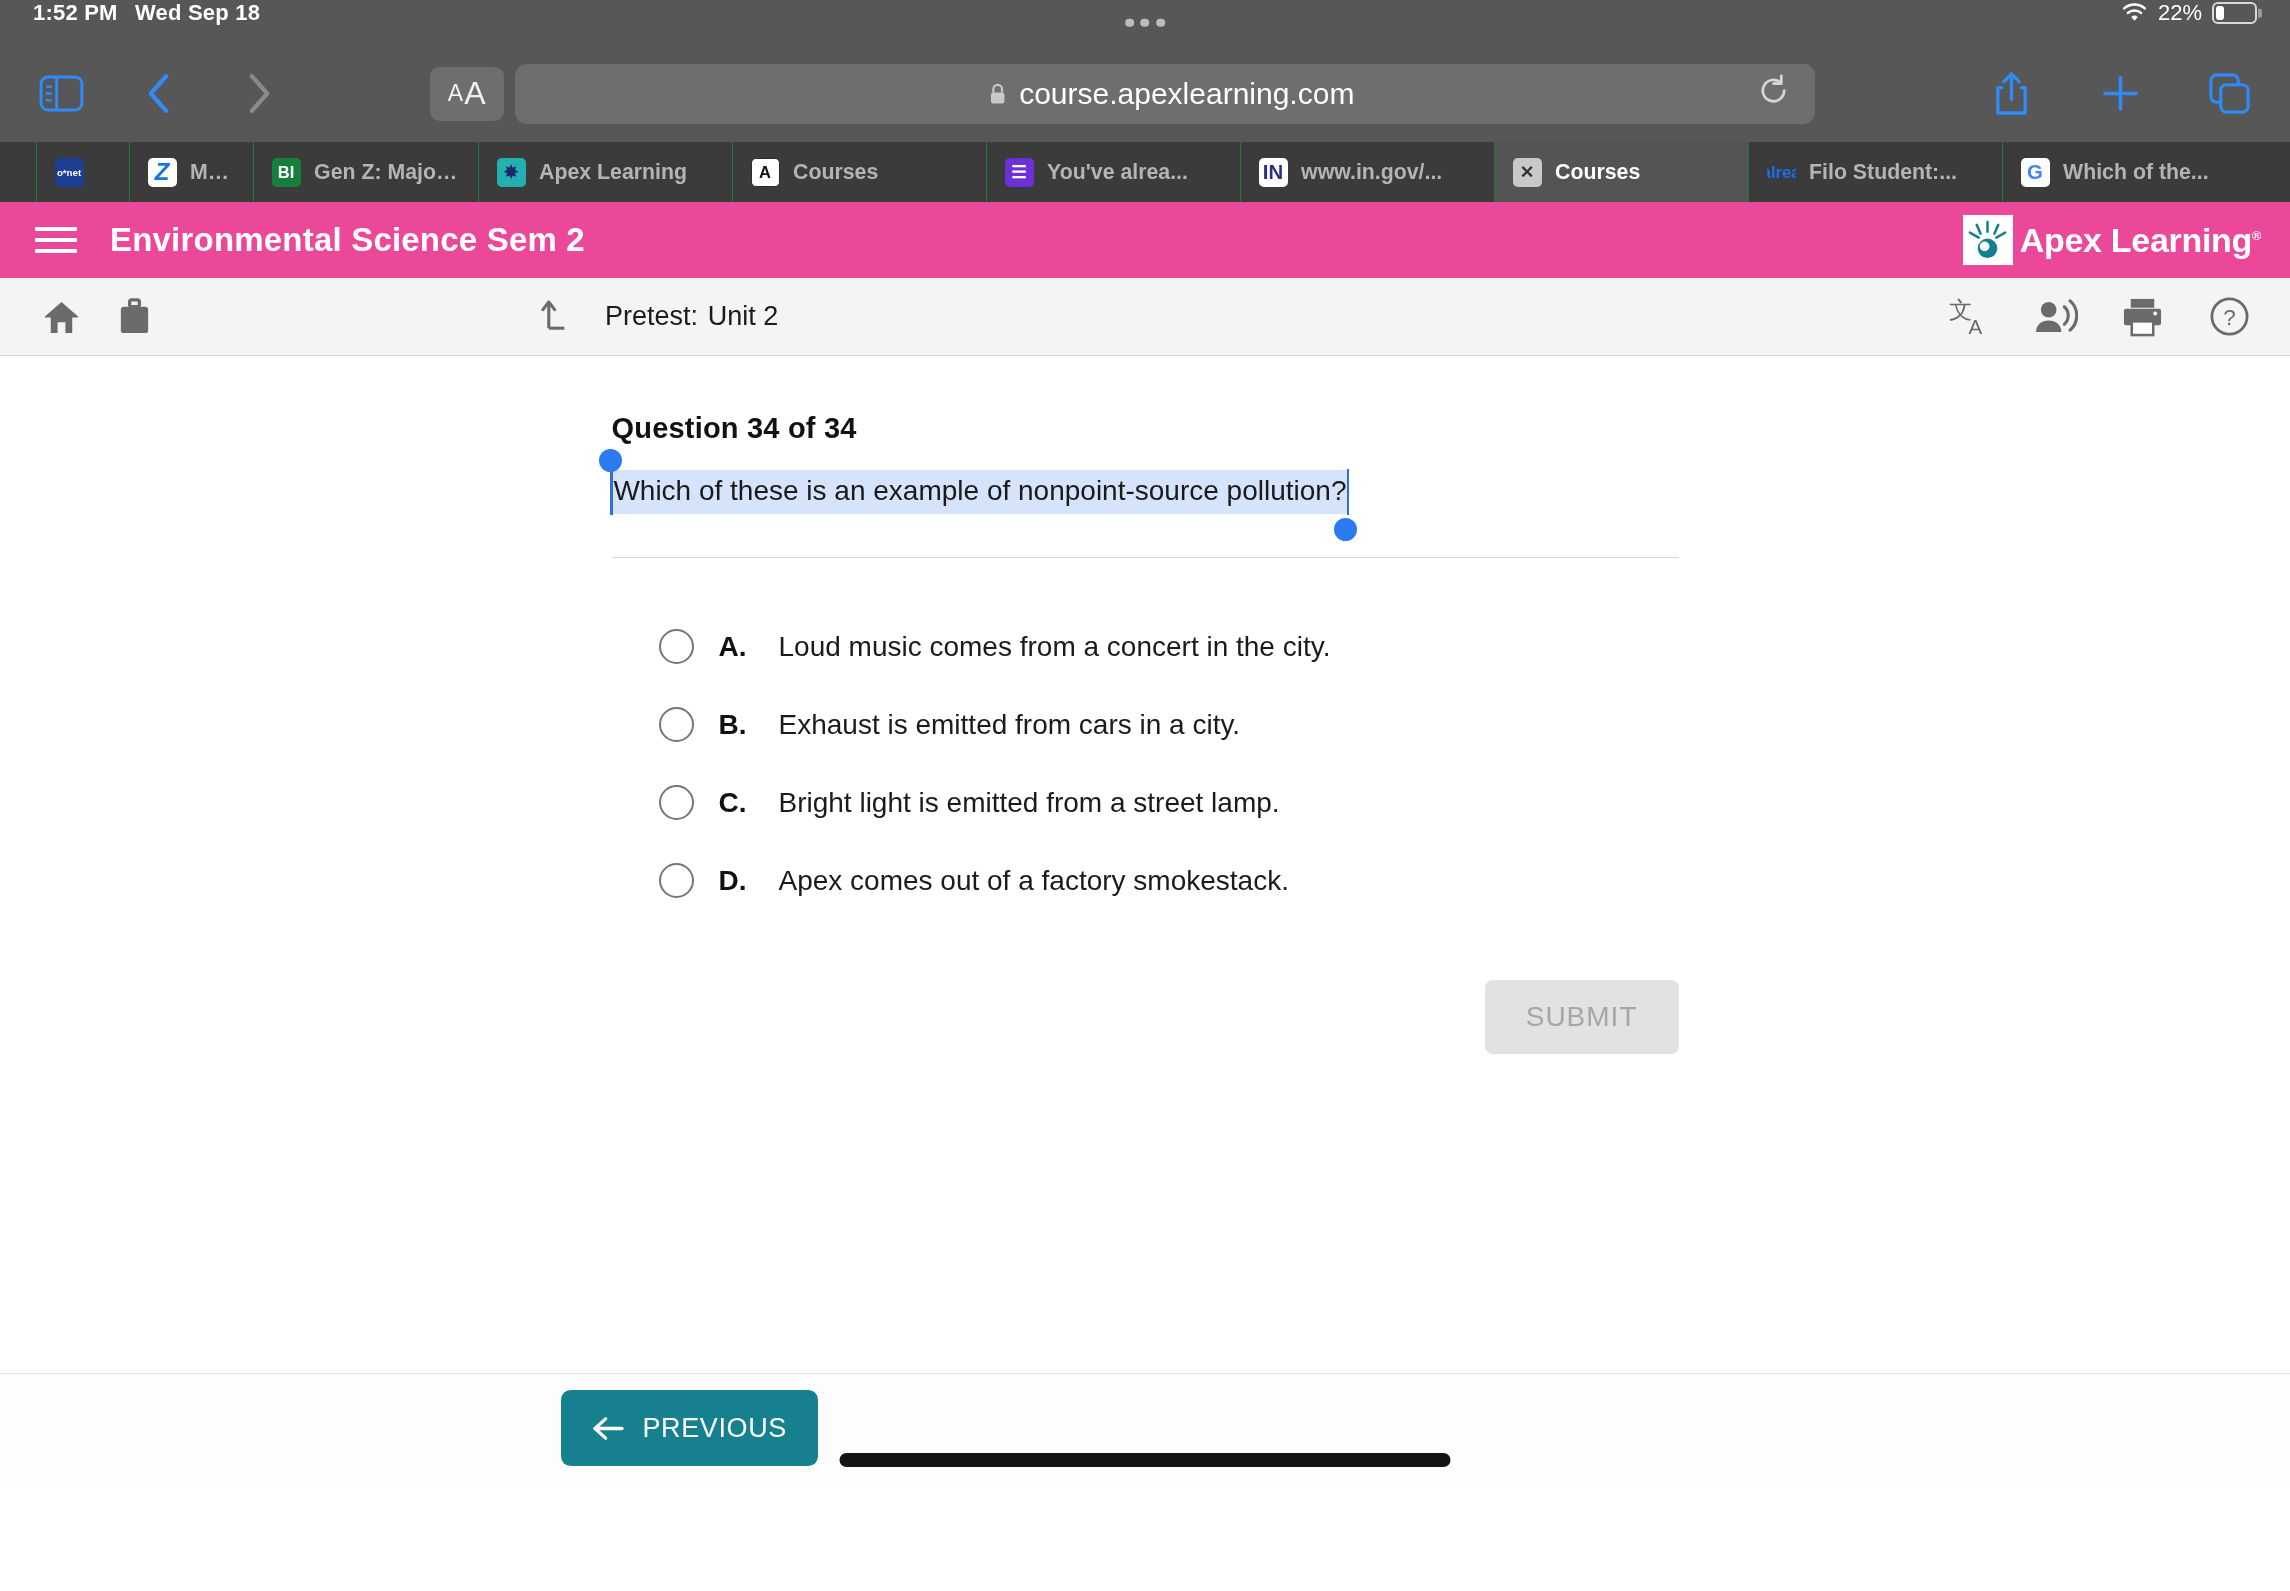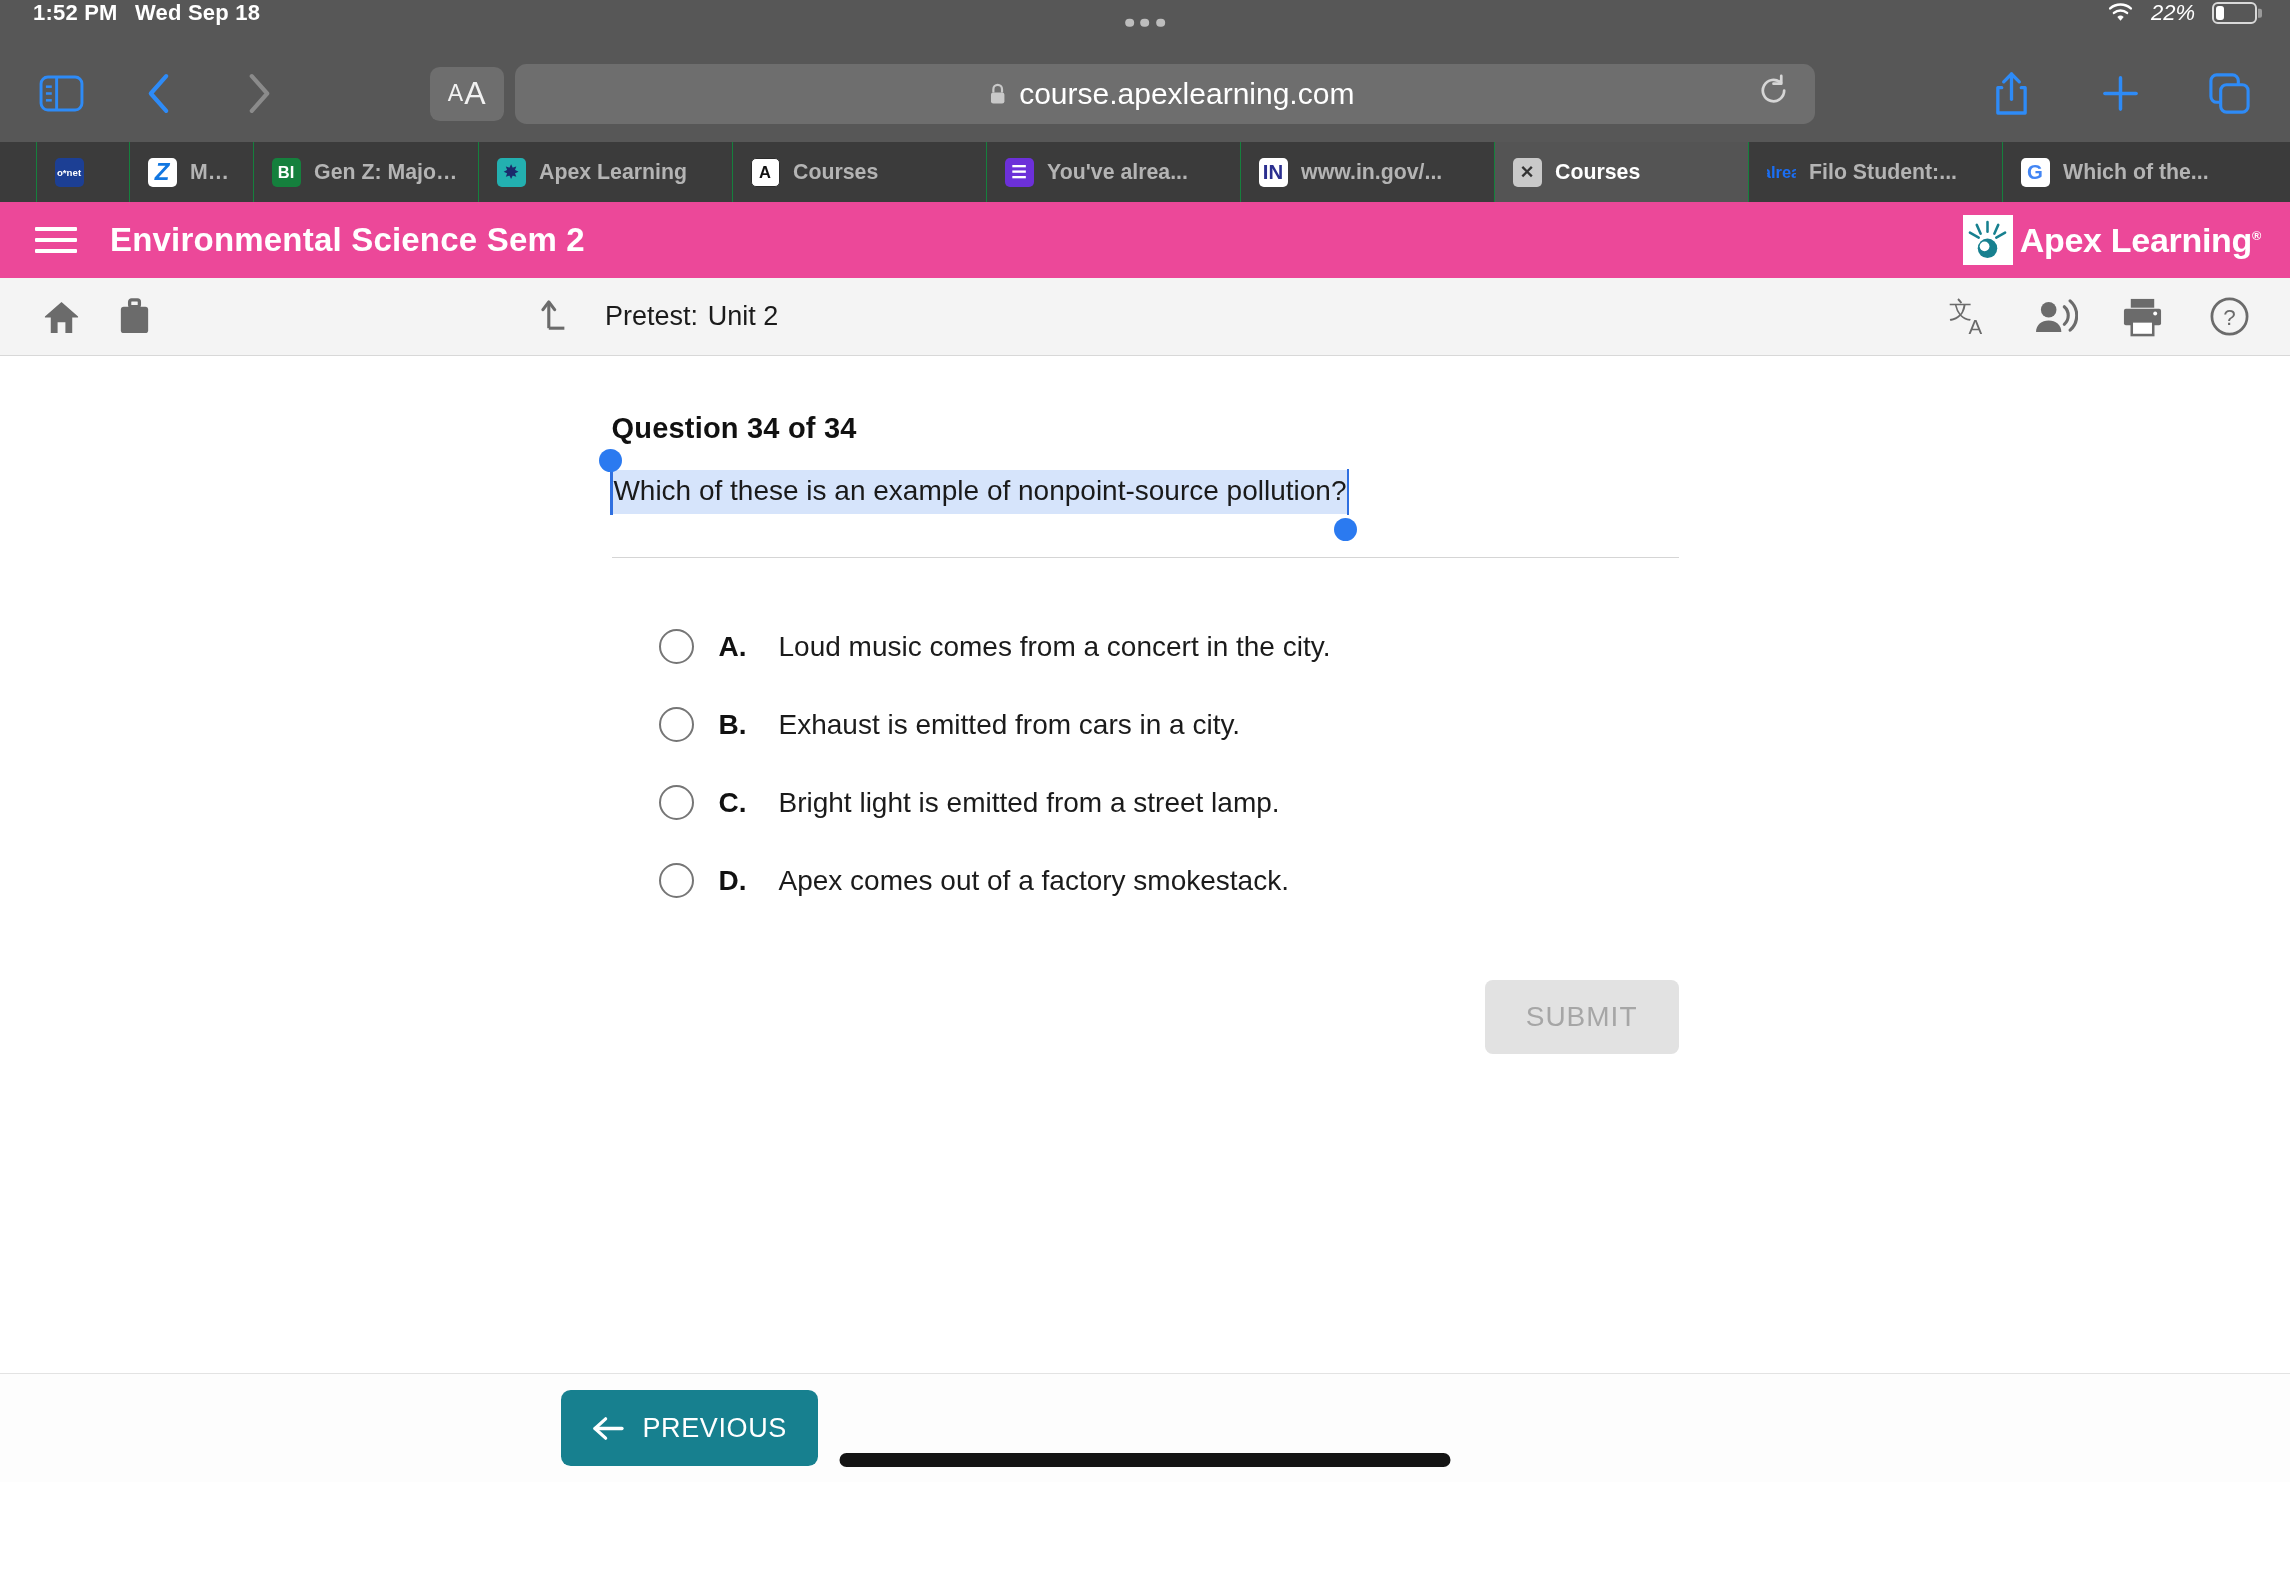--- a/index.html
+++ b/index.html
@@ -18,21 +18,21 @@
     padding:0 33px;
   }
   .sb-left{ display:flex; align-items:baseline; gap:17.5px; font-size:22px; font-weight:500; letter-spacing:0.2px;}
   .sb-time{ font-weight:600;}
   .sb-date{ font-weight:600;}
   .sb-dots{
     position:absolute; left:50%; top:50%; transform:translate(-50%,-50%);
     display:flex; gap:6.8px;
   }
   .sb-dots i{ width:8.7px;height:8.7px;border-radius:50%;background:#bdbdbd;display:block;}
-  .sb-right{ margin-left:auto; display:flex; align-items:center; gap:17px; font-size:22px; font-weight:500;font-style:italic;}
+  .sb-right{ margin-left:auto; display:flex; align-items:center; gap:10px; font-size:22px; font-weight:500;}
   .wifi-ico{ width:27px; height:21.3px; display:block;}
   .batt{ width:45px;height:21.3px;border:2.4px solid #d9d9d9;border-radius:5.8px;position:relative;display:flex;align-items:center;padding:1.9px;}
   .batt::after{content:"";position:absolute;right:-6.8px;top:50%;transform:translateY(-50%);width:3.9px;height:8.7px;background:#9a9a9a;border-radius:0 1.9px 1.9px 0;}
   .batt > span{ display:block;height:100%;width:22%;background:#fff;border-radius:2.9px;}
 
   
   .browser-bar{
     height:97px; background:#575757; display:flex; align-items:center;
     padding:0 25px; gap:0;
   }

